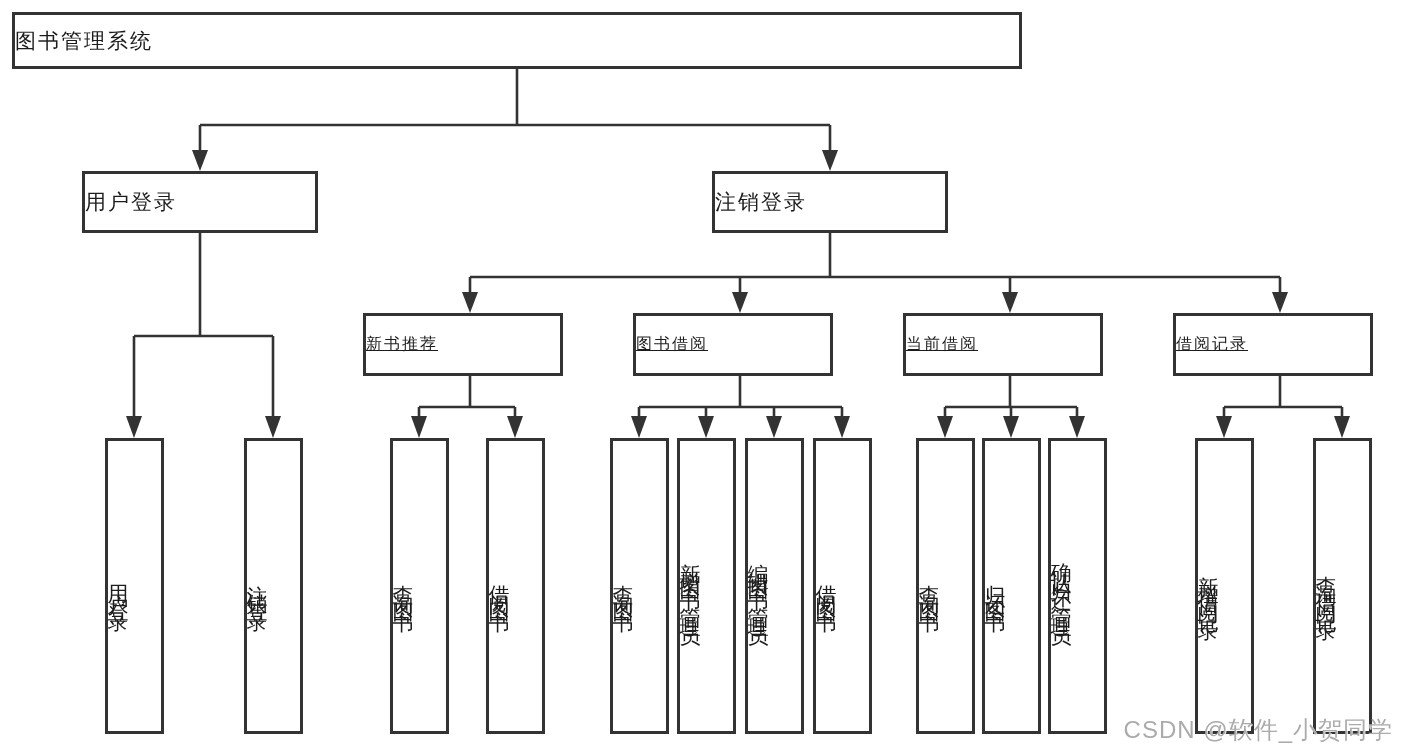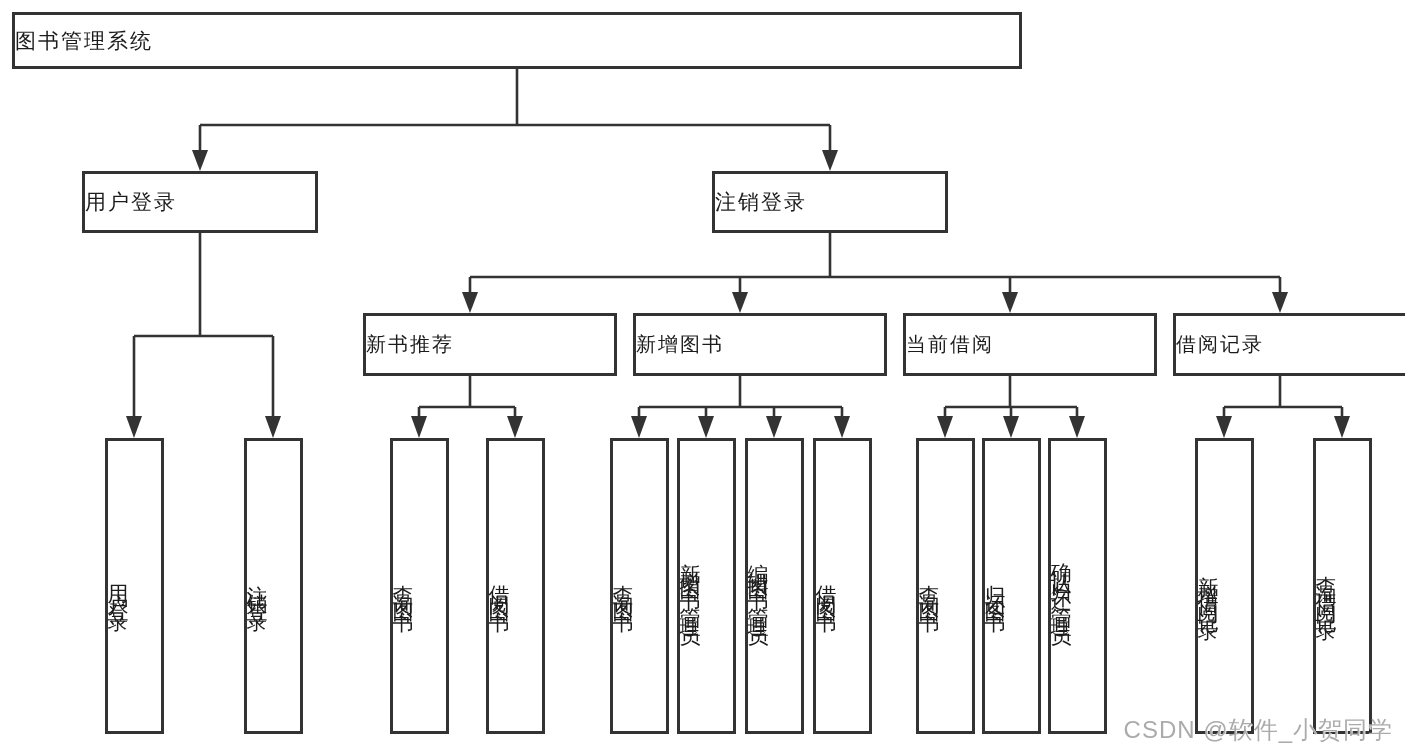--- a/index.html
+++ b/index.html
@@ -34,23 +34,24 @@
     letter-spacing: 2px;
   }
   .lvl2 {
     top: 171px;
     width: 236px; height: 62px;
     font-size: 21px;
     letter-spacing: 2px;
   }
   .lvl3 {
     top: 313px;
-    width: 254px; height: 63px;
-    font-size: 20px;
+    width: 200px; height: 63px;
+    font-size: 16px;
     letter-spacing: 2px;
+    text-decoration: underline;
   }
   .leaf {
     top: 438px;
     width: 59px; height: 296px;
   }
   .vtext {
     writing-mode: vertical-rl;
     text-orientation: mixed;
     font-size: 21px;
     letter-spacing: 9px;
@@ -121,21 +122,21 @@
     <span>用户登录</span>
   </div>
   <div class="box lvl2" style="left:712px">
     <span>注销登录</span>
   </div>
 
   <div class="box lvl3" style="left:363px">
     <span>新书推荐</span>
   </div>
   <div class="box lvl3" style="left:633px">
-    <span>新增图书</span>
+    <span>图书借阅</span>
   </div>
   <div class="box lvl3" style="left:1173px">
     <span>借阅记录</span>
   </div>
   <div class="box lvl3" style="left:903px">
     <span>当前借阅</span>
   </div>
 
   <div class="box leaf" style="left:105px">
     <span class="vtext">用户登录</span>

